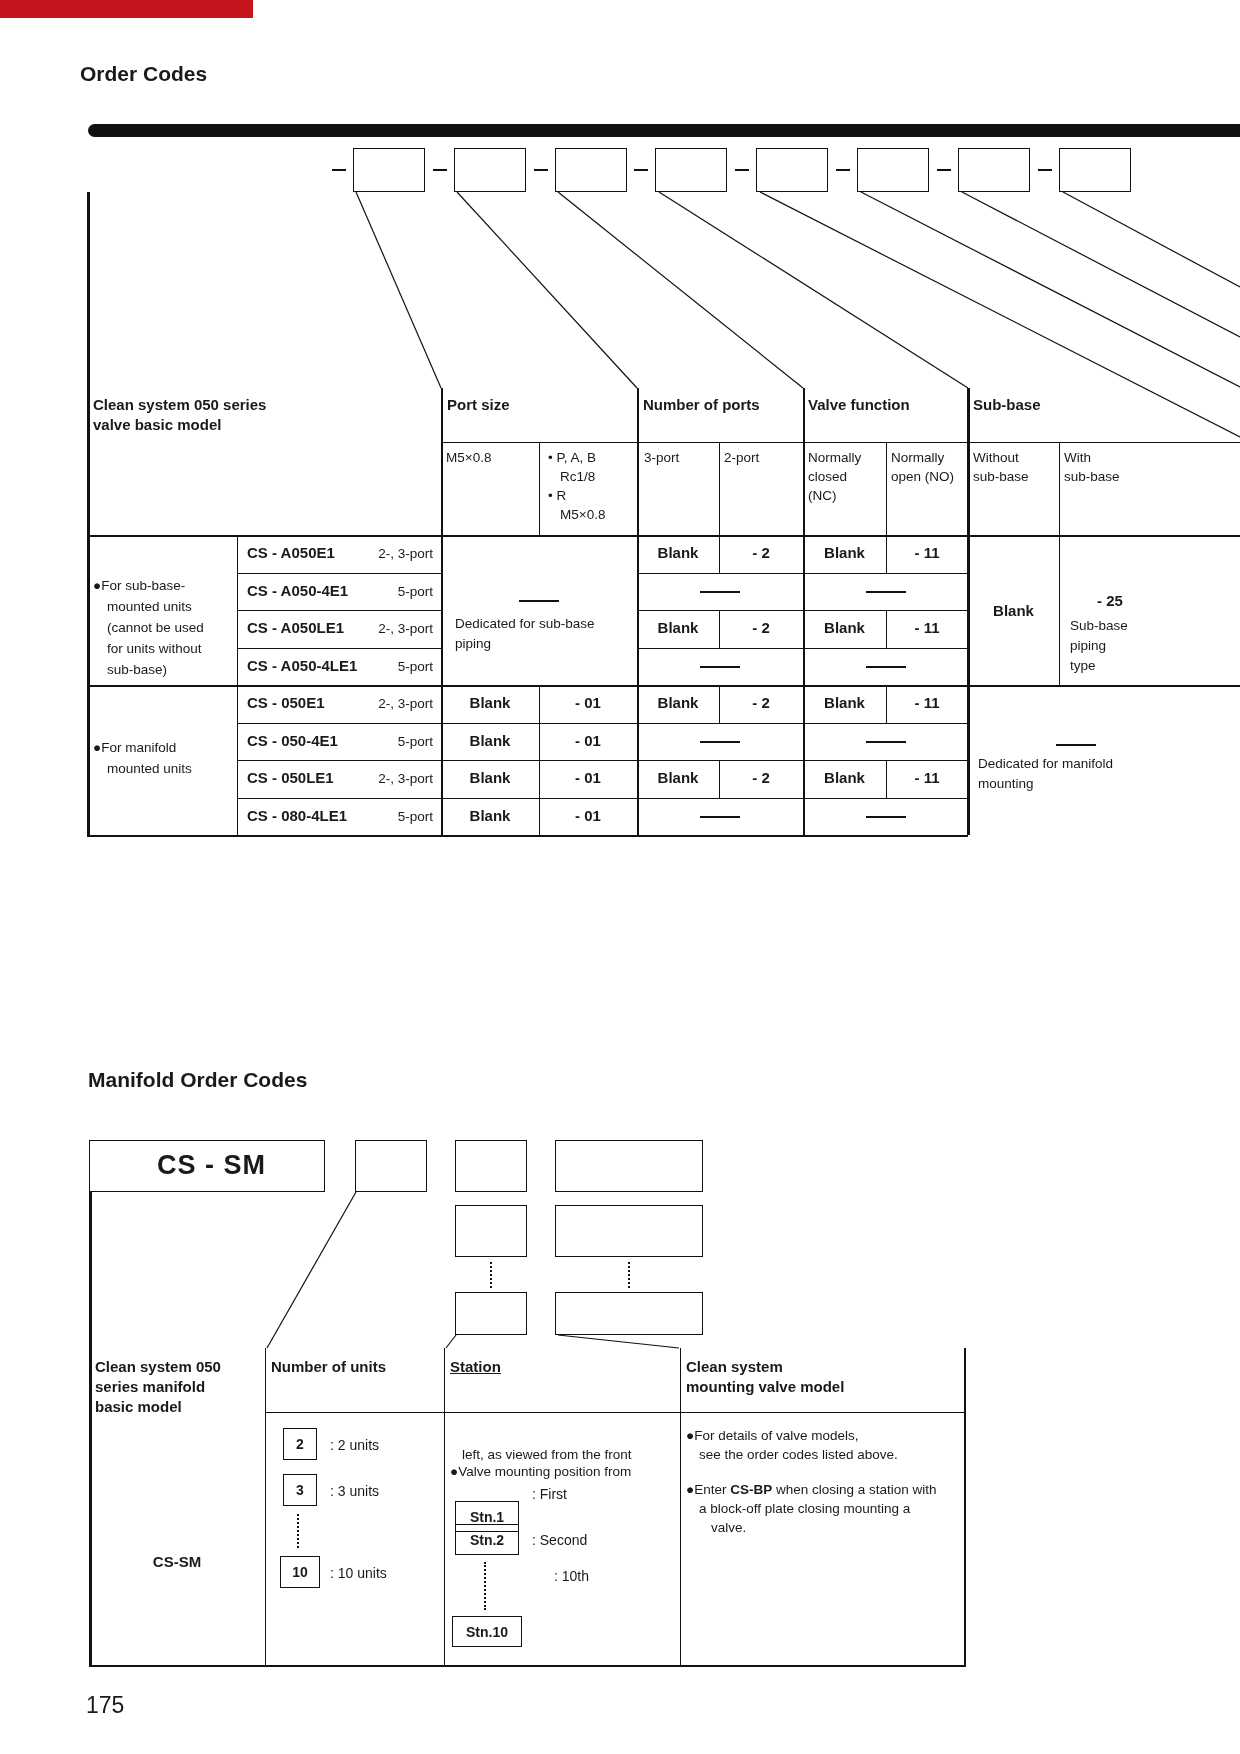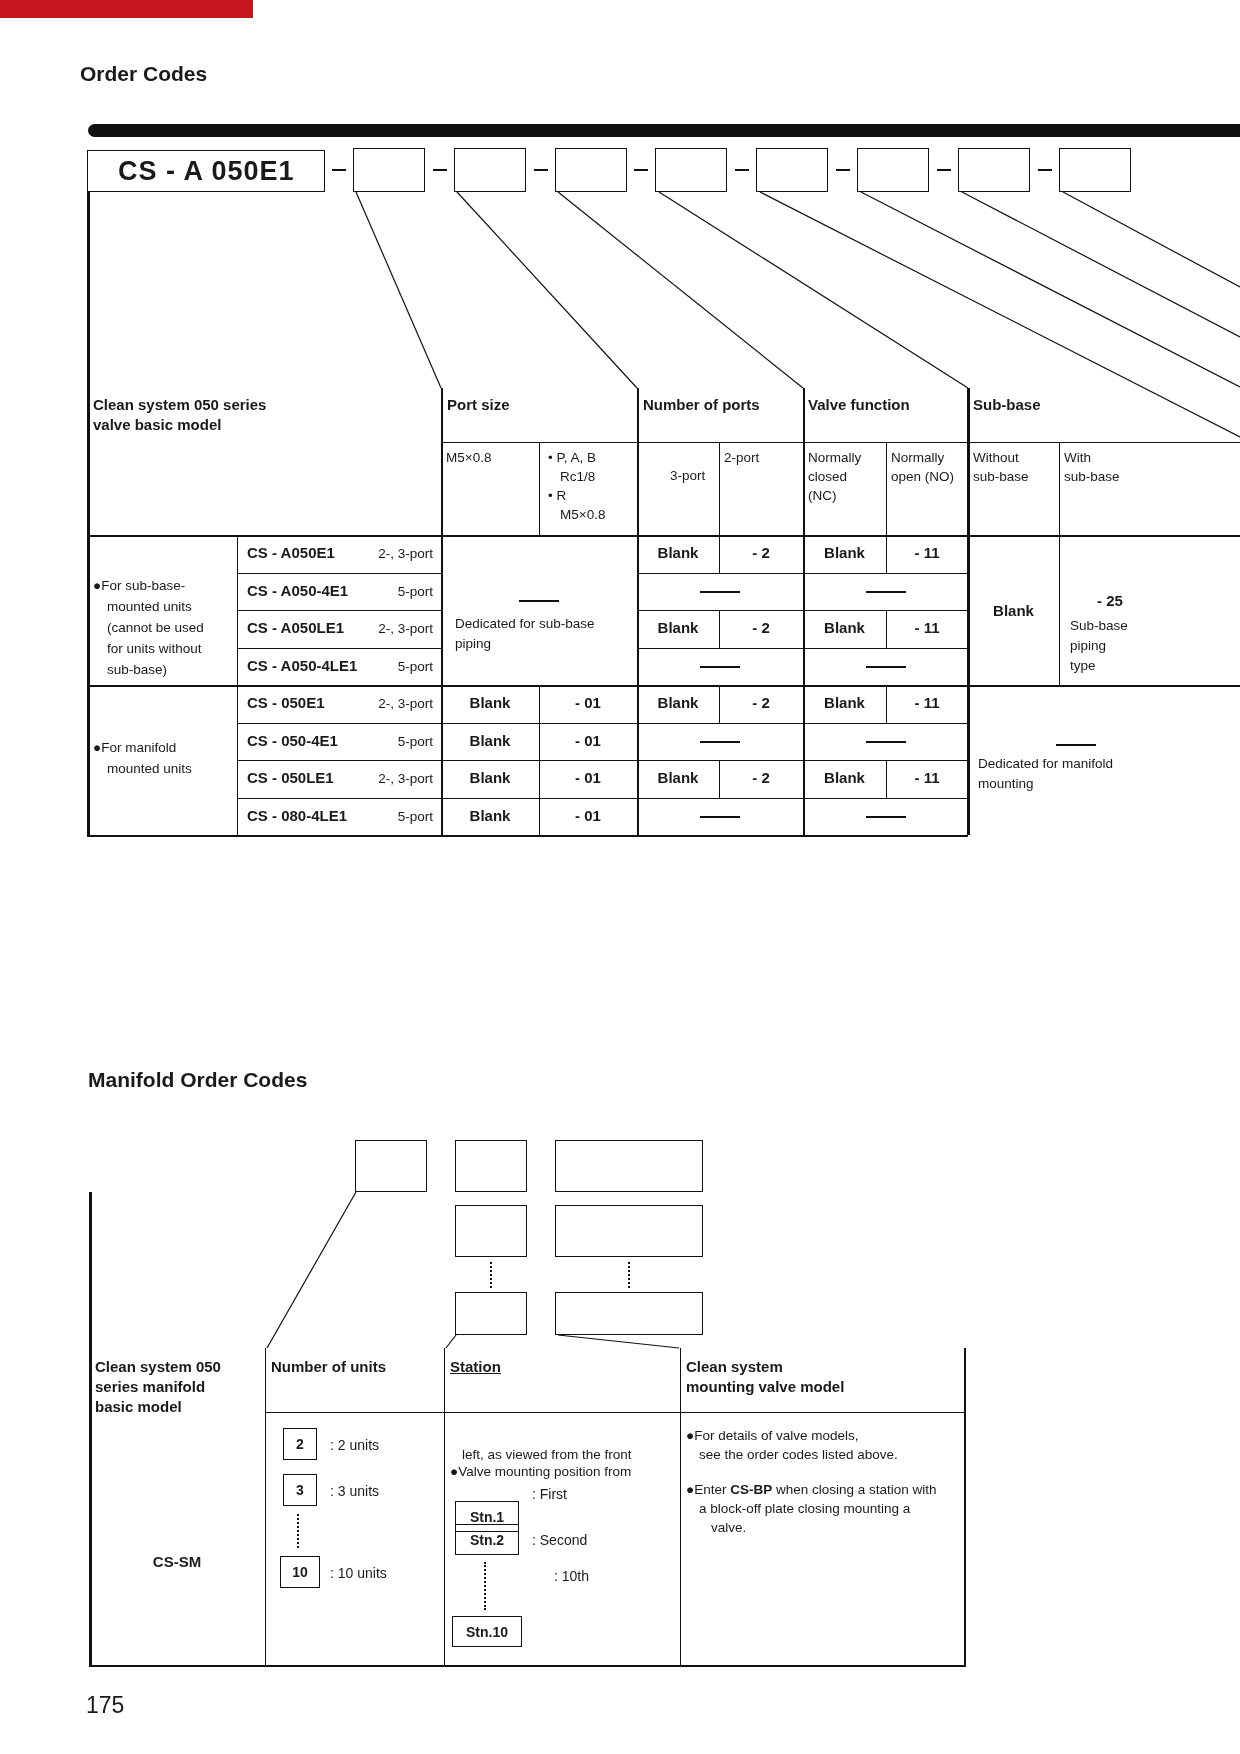--- a/index.html
+++ b/index.html
@@ -46,23 +46,20 @@
       <line x1="760" y1="192" x2="1240" y2="437"></line>
       <line x1="861" y1="192" x2="1240" y2="387"></line>
       <line x1="962" y1="192" x2="1240" y2="337"></line>
       <line x1="1063" y1="192" x2="1240" y2="287"></line>
       <line x1="356" y1="1192" x2="267" y2="1348"></line>
       <line x1="456" y1="1335" x2="446" y2="1348"></line>
       <line x1="558" y1="1335" x2="679" y2="1348"></line>
     </g>
   </svg>
 
-  <div class="box" style="left:87px;top:150px;width:238px;height:42px;">
-    <div class="t fs27" style="left:30px;top:5px;">CS - A 050E1</div>
-  </div>
   <div class="box" style="left:353px;top:148px;width:72px;height:44px;"></div>
   <div class="box" style="left:454px;top:148px;width:72px;height:44px;"></div>
   <div class="box" style="left:555px;top:148px;width:72px;height:44px;"></div>
   <div class="box" style="left:655px;top:148px;width:72px;height:44px;"></div>
   <div class="box" style="left:756px;top:148px;width:72px;height:44px;"></div>
   <div class="box" style="left:857px;top:148px;width:72px;height:44px;"></div>
   <div class="box" style="left:958px;top:148px;width:72px;height:44px;"></div>
   <div class="box" style="left:1059px;top:148px;width:72px;height:44px;"></div>
   <div class="dash" style="left:332px;top:169px;width:14px;"></div>
   <div class="dash" style="left:433px;top:169px;width:14px;"></div>
@@ -109,21 +106,21 @@
   <div class="t fs15 b" style="left:447px;top:396px;">Port size</div>
   <div class="t fs15 b" style="left:643px;top:396px;">Number of ports</div>
   <div class="t fs15 b" style="left:808px;top:396px;">Valve function</div>
   <div class="t fs15 b" style="left:973px;top:396px;">Sub-base</div>
 
   <div class="t fs13" style="left:446px;top:450px;">M5×0.8</div>
   <div class="t fs13" style="left:548px;top:450px;">• P, A, B</div>
   <div class="t fs13" style="left:560px;top:469px;">Rc1/8</div>
   <div class="t fs13" style="left:548px;top:488px;">• R</div>
   <div class="t fs13" style="left:560px;top:507px;">M5×0.8</div>
-  <div class="t fs13" style="left:670px;top:450px;margin-top:18px;">3-port</div>
+  <div class="t fs13" style="left:644px;top:450px;">3-port</div>
   <div class="t fs13" style="left:724px;top:450px;">2-port</div>
   <div class="t fs13" style="left:808px;top:450px;">Normally</div>
   <div class="t fs13" style="left:808px;top:469px;">closed</div>
   <div class="t fs13" style="left:808px;top:488px;">(NC)</div>
   <div class="t fs13" style="left:891px;top:450px;">Normally</div>
   <div class="t fs13" style="left:891px;top:469px;">open (NO)</div>
   <div class="t fs13" style="left:973px;top:450px;">Without</div>
   <div class="t fs13" style="left:973px;top:469px;">sub-base</div>
   <div class="t fs13" style="left:1064px;top:450px;">With</div>
   <div class="t fs13" style="left:1064px;top:469px;">sub-base</div>
@@ -214,20 +211,23 @@
   <div class="t fs13" style="left:1070px;top:618px;">Sub-base</div>
   <div class="t fs13" style="left:1070px;top:638px;">piping</div>
   <div class="t fs13" style="left:1070px;top:658px;">type</div>
 
   <div class="nadash" style="left:1056px;top:744px;"></div>
   <div class="t fs13" style="left:978px;top:756px;">Dedicated for manifold</div>
   <div class="t fs13" style="left:978px;top:776px;">mounting</div>
 
   <div class="t fs21" style="left:88px;top:1068px;">Manifold Order Codes</div>
 
+  <div class="box" style="left:89px;top:1140px;width:236px;height:52px;">
+    <div class="t fs27" style="left:67px;top:9px;">CS - SM</div>
+  </div>
   <div class="box" style="left:355px;top:1140px;width:72px;height:52px;"></div>
   <div class="box" style="left:455px;top:1140px;width:72px;height:52px;"></div>
   <div class="box" style="left:455px;top:1205px;width:72px;height:52px;"></div>
   <div class="box" style="left:455px;top:1292px;width:72px;height:43px;"></div>
   <div class="box" style="left:555px;top:1140px;width:148px;height:52px;"></div>
   <div class="box" style="left:555px;top:1205px;width:148px;height:52px;"></div>
   <div class="box" style="left:555px;top:1292px;width:148px;height:43px;"></div>
   <div class="dots" style="left:490px;top:1262px;height:26px;"></div>
   <div class="dots" style="left:628px;top:1262px;height:26px;"></div>
 

